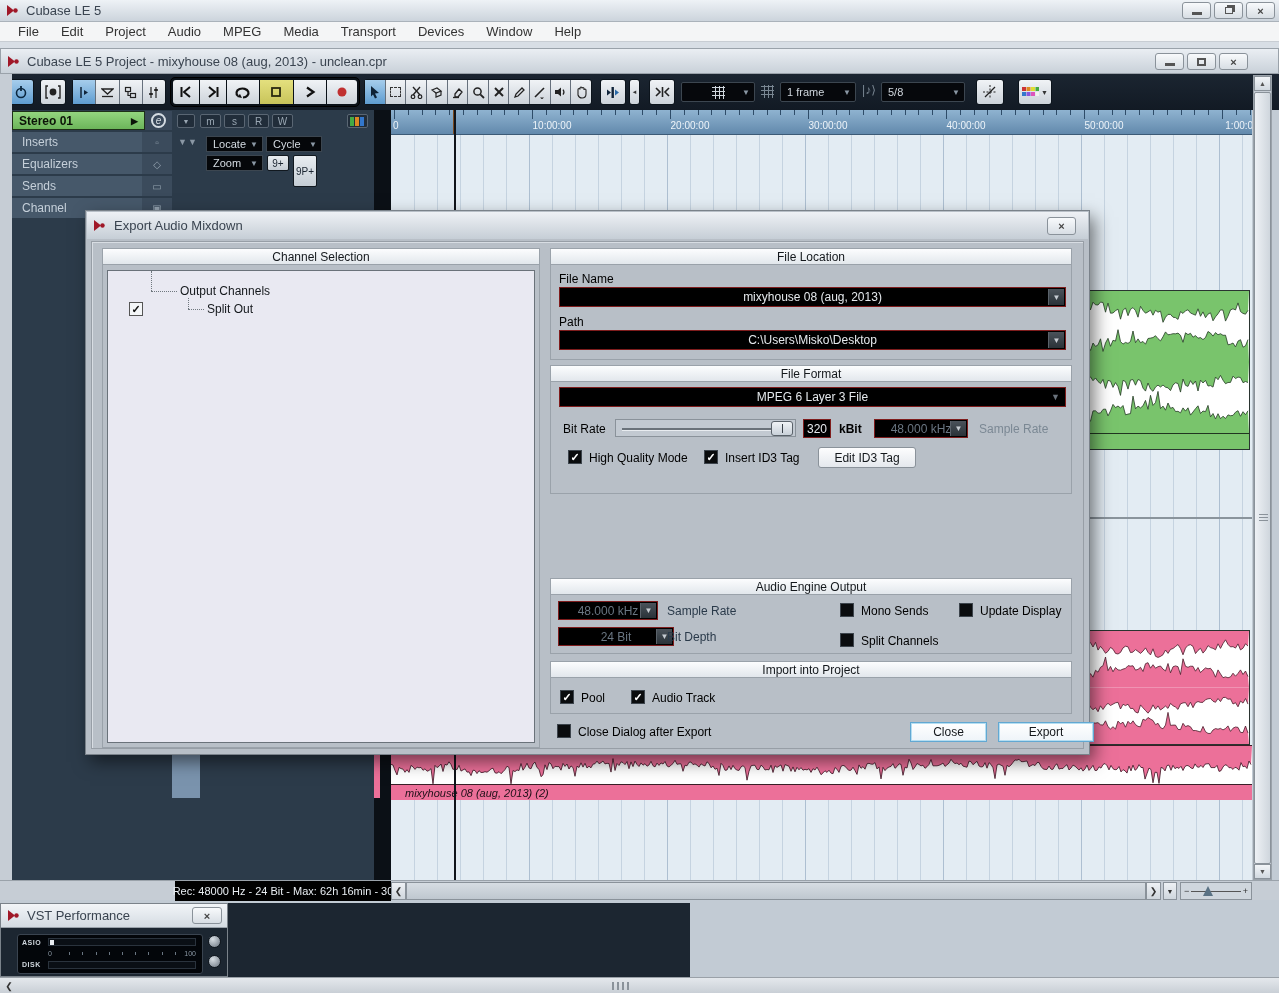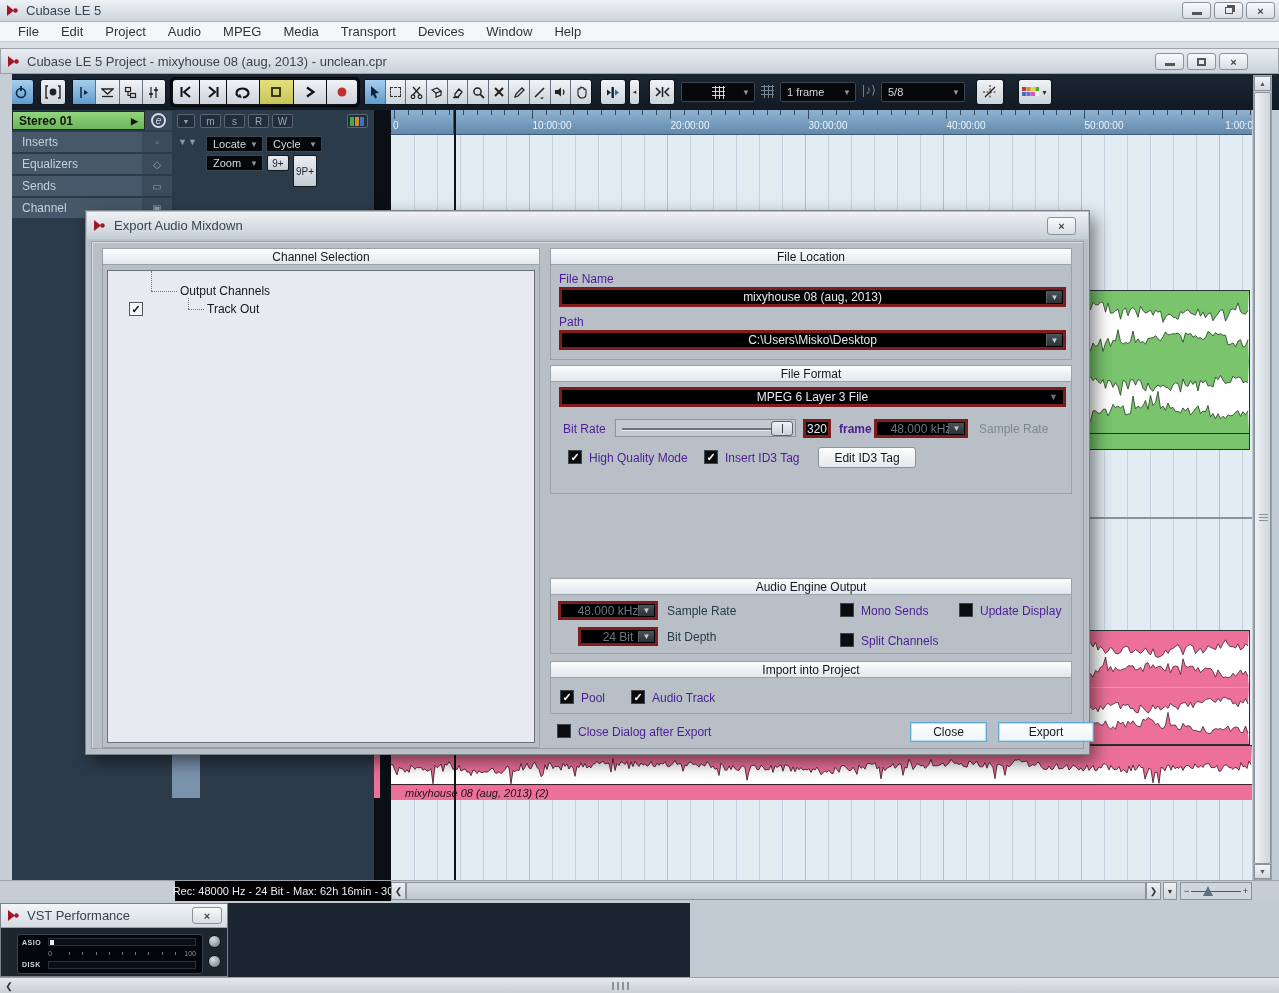--- a/index.html
+++ b/index.html
@@ -101,23 +101,23 @@
   #app-grip{position:absolute;left:612px;top:4px;width:18px;height:8px;background:repeating-linear-gradient(90deg,#8a929a 0 2px,transparent 2px 5px);}
 
   
   #dialog{left:85px;top:210px;width:1005px;height:545px;background:#b8bfc7;border:1px solid #7a828a;box-shadow:5px 7px 16px rgba(0,0,0,.5);z-index:50;}
   #dlg-titlebar{position:absolute;left:1px;top:1px;right:1px;height:27px;background:linear-gradient(#eef1f5,#c6ced6);display:flex;align-items:center;}
   #dlg-title{font-size:13px;color:#3a4450;margin-left:7px;}
   #dlg-close{position:absolute;right:13px;top:6px;width:29px;height:18px;background:linear-gradient(#f8fafc,#d8dee4);border:1px solid #8a929a;border-radius:3px;display:flex;align-items:center;justify-content:center;font-size:11px;font-weight:bold;color:#444;}
   #dlg-content{position:absolute;left:5px;top:30px;right:5px;bottom:5px;border:1px solid #979ea6;background:#b8bfc7;box-shadow:inset 1px 1px 0 #d8dde3;}
   .grp{position:absolute;border:1px solid #9aa2aa;}
   .grp-hdr{position:absolute;left:0;top:0;width:100%;height:16px;background:linear-gradient(#fcfdfe,#e2e7ec);border-bottom:1px solid #9aa2aa;text-align:center;font-size:12px;color:#14181c;line-height:16px;}
-  .dlabel{position:absolute;font-size:12px;color:#4c1d95;white-space:nowrap;}
+  .dlabel{position:absolute;font-size:12px;color:#000000;white-space:nowrap;}
   .dlabel.dim{color:#7b8894;}
-  .bcombo{position:absolute;background:#000;border:3px solid #7f1d1d;color:#e4e8ec;font-size:12px;display:flex;align-items:center;justify-content:center;}
+  .bcombo{position:absolute;background:#000;border:1px solid #7f1d1d;color:#e4e8ec;font-size:12px;display:flex;align-items:center;justify-content:center;}
   .bcombo .ddbox{position:absolute;right:1px;top:1px;bottom:1px;width:16px;background:linear-gradient(#4a525a,#2a3238);border-left:1px solid #5a626a;color:#c6ccd2;font-size:8px;display:flex;align-items:center;justify-content:center;}
   .bcombo .arr-plain{position:absolute;right:5px;color:#6a737c;font-size:9px;}
   .bcombo.dim{color:#6a7682;}
   .cb{position:absolute;width:14px;height:14px;background:#0a0c0e;border:1px solid #3c444c;color:#fff;font-size:11px;font-weight:bold;line-height:13px;text-align:center;}
   .cb.checked::after{content:"✓";}
   #cs-panel{position:absolute;background:#e9e9f2;border:1px solid #6a727a;}
   .tree-txt{position:absolute;font-size:12px;color:#14181c;white-space:nowrap;}
   .dot-h{position:absolute;border-top:1px dotted #70787f;}
   .dot-v{position:absolute;border-left:1px dotted #70787f;}
   #br-slider{position:absolute;background:#c2c9d1;border:1px solid #8a929a;}
@@ -684,21 +684,21 @@
 
       <div class="grp" style="left:10px;top:6px;width:438px;height:500px;">
         <div class="grp-hdr">Channel Selection</div>
         <div id="cs-panel" style="left:4px;top:21px;width:428px;height:473px;">
           <div class="dot-v" style="left:43px;top:0px;height:20px;"></div>
           <div class="dot-h" style="left:43px;top:20px;width:26px;"></div>
           <span class="tree-txt" style="left:72px;top:13px;">Output Channels</span>
           <div class="dot-v" style="left:80px;top:27px;height:11px;"></div>
           <div class="dot-h" style="left:80px;top:38px;width:16px;"></div>
           <div class="cb checked" style="left:21px;top:31px;background:#f4f6f8;border:1px solid #555;color:#111;"></div>
-          <span class="tree-txt" style="left:99px;top:31px;">Track Out</span>
+          <span class="tree-txt" style="left:99px;top:31px;">Split Out</span>
         </div>
       </div>
 
       <div class="grp" style="left:458px;top:6px;width:522px;height:112px;">
         <div class="grp-hdr">File Location</div>
         <span class="dlabel" style="left:8px;top:23px;">File Name</span>
         <div class="bcombo" style="left:8px;top:38px;width:507px;height:20px;">
           <span>mixyhouse 08 (aug, 2013)</span>
           <span class="ddbox">▼</span>
         </div>
@@ -716,41 +716,41 @@
           <span class="arr-plain">▼</span>
         </div>
         <span class="dlabel" style="left:12px;top:56px;">Bit Rate</span>
         <div id="br-slider" style="left:64px;top:53px;width:181px;height:18px;">
           <div id="br-groove"></div>
           <div id="br-thumb"></div>
         </div>
         <div class="bcombo" style="left:252px;top:53px;width:28px;height:19px;">
           <span>320</span>
         </div>
-        <span class="dlabel" style="left:288px;top:56px;font-weight:bold;">frame</span>
+        <span class="dlabel" style="left:288px;top:56px;font-weight:bold;">kBit</span>
         <div class="bcombo dim" style="left:323px;top:53px;width:94px;height:19px;">
           <span>48.000 kHz</span>
           <span class="ddbox">▼</span>
         </div>
         <span class="dlabel dim" style="left:428px;top:56px;">Sample Rate</span>
         <div class="cb checked" style="left:17px;top:84px;"></div>
         <span class="dlabel" style="left:38px;top:85px;">High Quality Mode</span>
         <div class="cb checked" style="left:153px;top:84px;"></div>
         <span class="dlabel" style="left:174px;top:85px;">Insert ID3 Tag</span>
         <div class="pushbtn" style="left:267px;top:81px;width:98px;height:21px;">Edit ID3 Tag</div>
       </div>
 
       <div class="grp" style="left:458px;top:336px;width:522px;height:76px;">
         <div class="grp-hdr">Audio Engine Output</div>
         <div class="bcombo dim" style="left:7px;top:22px;width:100px;height:19px;">
           <span>48.000 kHz</span>
           <span class="ddbox">▼</span>
         </div>
         <span class="dlabel" style="left:116px;top:25px;color:#2a3a4a;">Sample Rate</span>
-        <div class="bcombo dim" style="left:7px;top:48px;width:80px;height:19px;margin-left:20px;">
+        <div class="bcombo dim" style="left:7px;top:48px;width:116px;height:19px;">
           <span>24 Bit</span>
           <span class="ddbox">▼</span>
         </div>
         <span class="dlabel" style="left:116px;top:51px;color:#2a3a4a;">Bit Depth</span>
         <div class="cb" style="left:289px;top:24px;"></div>
         <span class="dlabel" style="left:310px;top:25px;">Mono Sends</span>
         <div class="cb" style="left:408px;top:24px;"></div>
         <span class="dlabel" style="left:429px;top:25px;">Update Display</span>
         <div class="cb" style="left:289px;top:54px;"></div>
         <span class="dlabel" style="left:310px;top:55px;">Split Channels</span>

